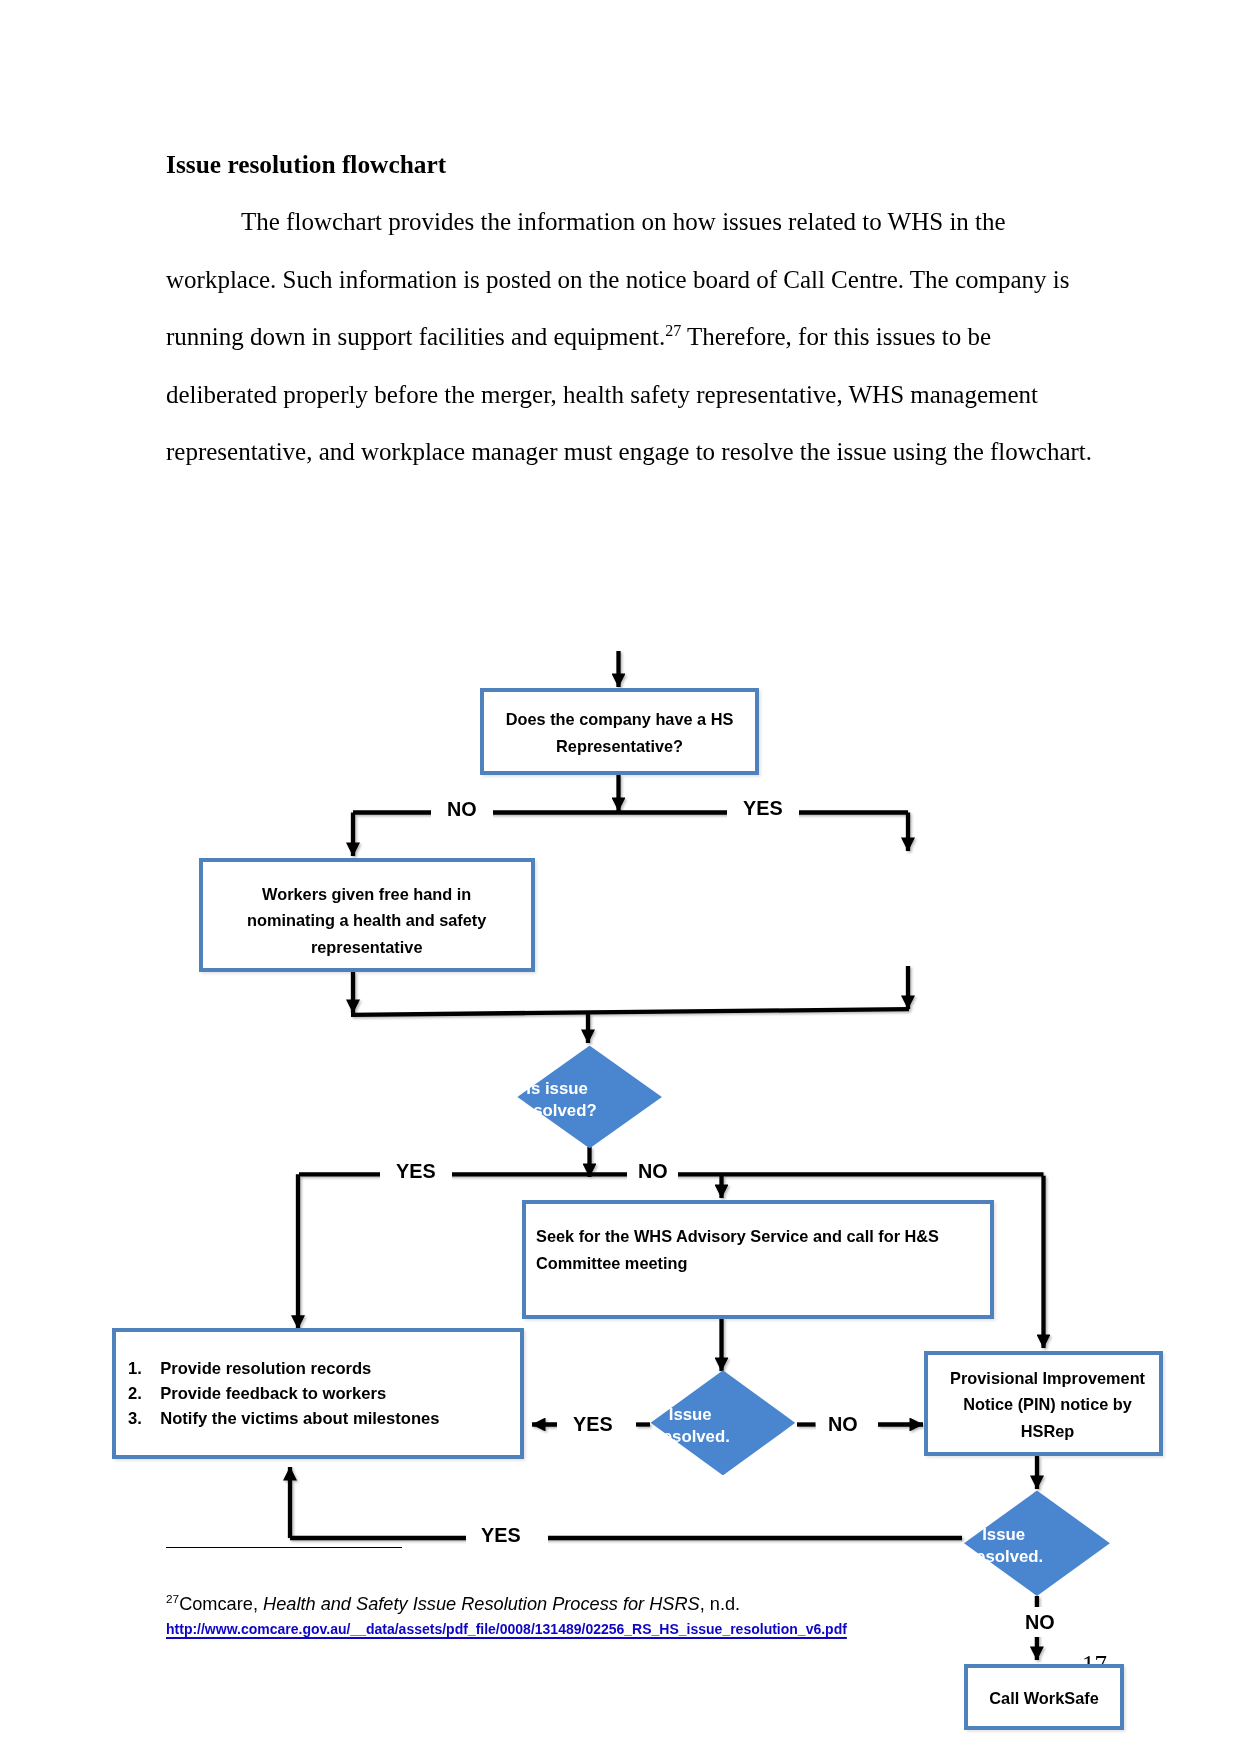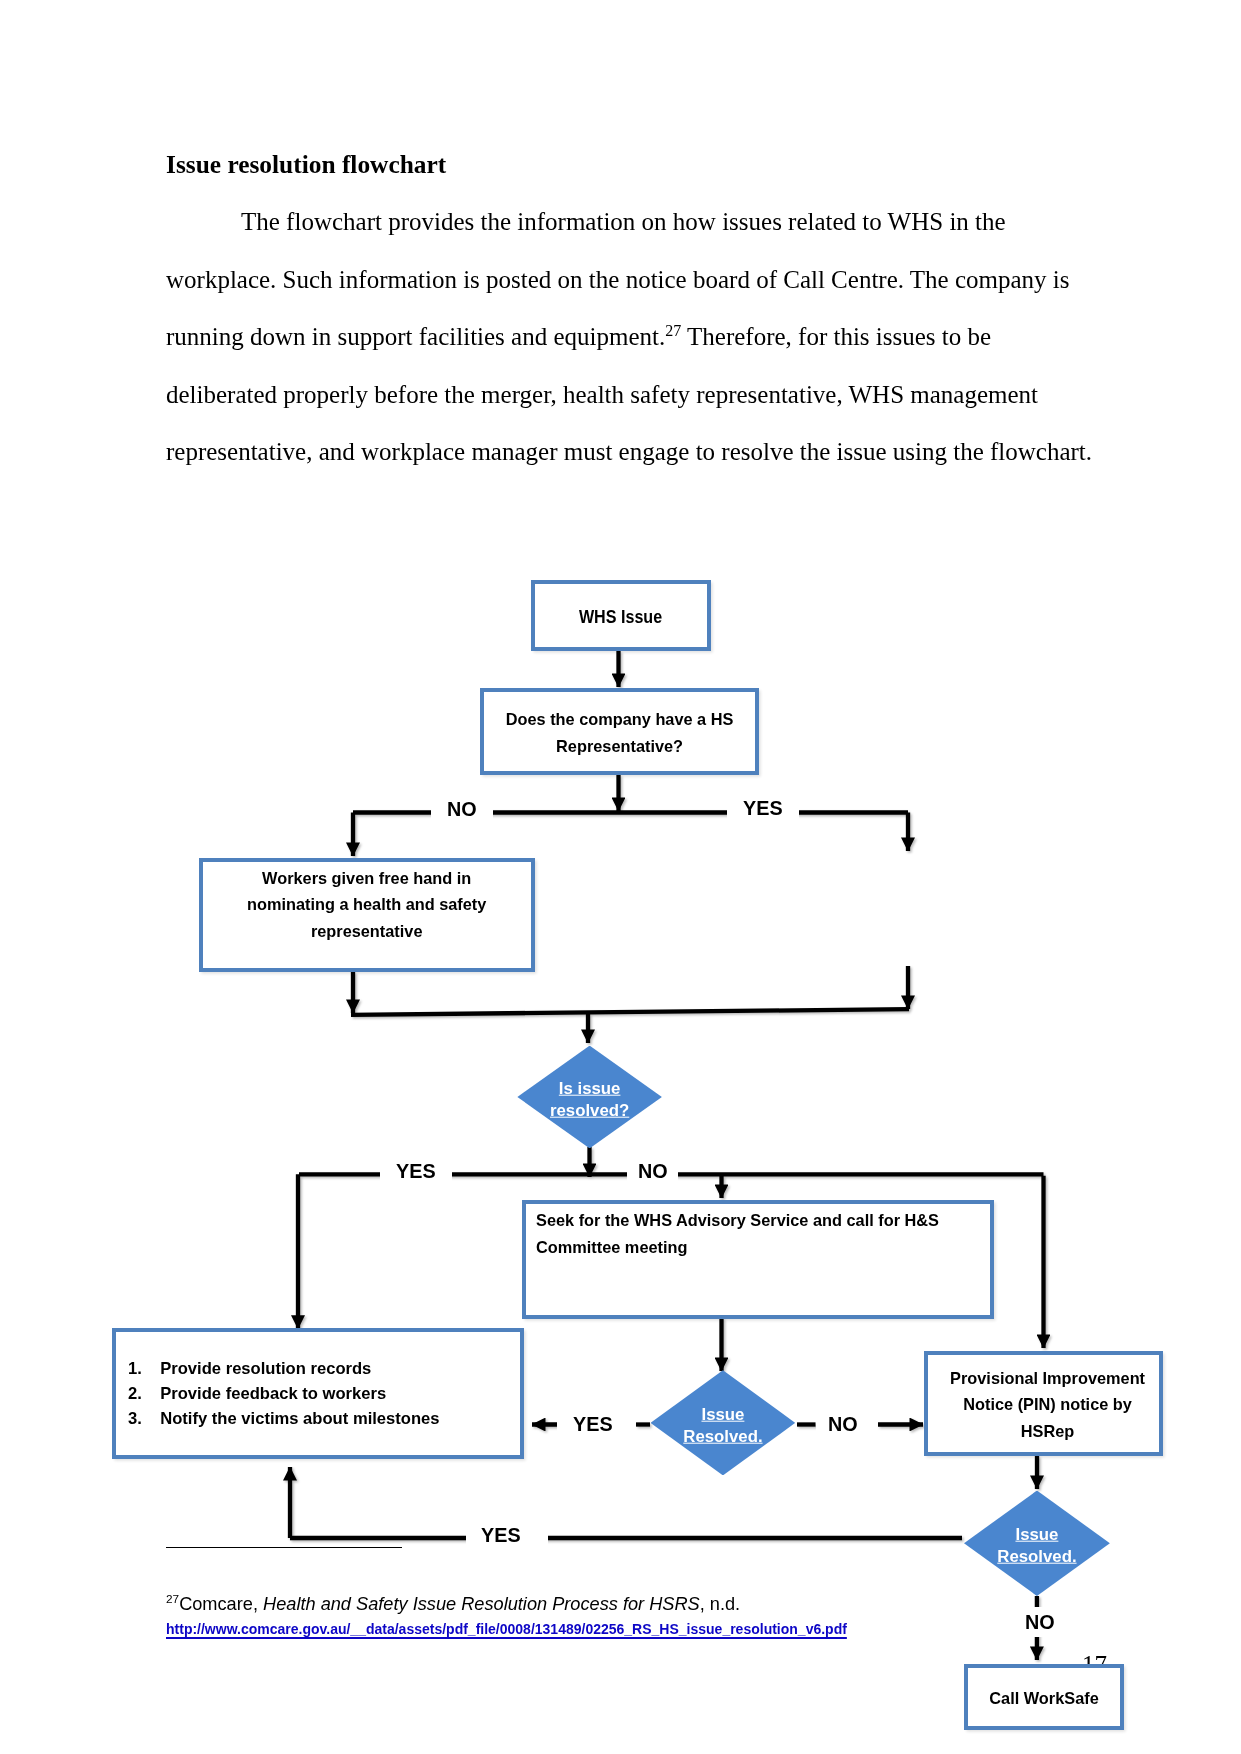--- a/index.html
+++ b/index.html
@@ -37,31 +37,31 @@
   
   .chart{position:absolute;left:0;top:0;width:1241px;height:1754px;}
   .fsvg{position:absolute;left:0;top:0;width:1241px;height:1754px;overflow:visible;}
 
   .node{position:absolute;box-sizing:border-box;background:#ffffff;
     border:4.5px solid #4f81bd;
     box-shadow:2.2px 2.2px 3px rgba(0,0,0,0.13);
     font-family:"Liberation Sans", sans-serif;font-weight:bold;font-size:17px;color:#000;
     display:flex;align-items:center;justify-content:center;text-align:center;}
   .node > .nt{display:block;line-height:26.3px;transform:scaleX(0.96) translateY(1.5px);}
-  .node.top{align-items:flex-start;padding-top:2px;}
+  .node.top{align-items:flex-start;padding-top:18px;}
   .node.lefttext{justify-content:flex-start;text-align:left;padding-left:10.6px;}
   .node.lefttext > .nt{transform-origin:left center;}
 
   .node.bigtext{font-size:18px;}
   .node.bigtext > .nt{transform:scaleX(0.895) translateY(1.6px);}
 
   .diamond{position:absolute;
     font-family:"Liberation Sans", sans-serif;font-weight:bold;font-size:16.8px;
     color:#ffffff;line-height:21.9px;text-align:center;
-    display:flex;align-items:center;justify-content:center;text-decoration:underline;}
+    display:flex;align-items:center;}
   .diamond .dshape{position:absolute;left:0;top:0;width:100%;height:100%;
     background:#4a86cf;clip-path:polygon(50% 0,100% 50%,50% 100%,0 50%);}
   .diamond .dtext{position:relative;z-index:2;display:block;transform:translateY(2.7px);}
 
   .lbl{position:absolute;font-family:"Liberation Sans", sans-serif;font-weight:bold;
     font-size:19.8px;color:#000;white-space:nowrap;line-height:20px;z-index:5;
     background:#ffffff;padding:5px 16px;}
   .lbl > span{display:inline-block;transform:scaleX(0.9999);}
 
   .olist{font-family:"Liberation Sans", sans-serif;font-weight:bold;font-size:17px;
@@ -112,23 +112,20 @@
         <path d="M 551 1424.5 L 516 1424.5" marker-end="url(#ah)"></path>
         <path d="M 781 1424.5 L 799.5 1424.5"></path>
         <path d="M 862 1424.5 L 907 1424.5" marker-end="url(#ah)"></path>
         <path d="M 1021 1456 L 1021 1489" marker-end="url(#ah)"></path>
         <path d="M 274 1538 L 946 1538"></path>
         <path d="M 274 1538 L 274 1467" marker-end="url(#ah)"></path>
         <path d="M 1020.9 1596 L 1020.9 1660" marker-end="url(#ah)"></path>
       </g>
     </svg>
 
-    <div class="node bigtext" style="left:515px;top:580px;width:180px;height:71px;">
-      <span class="nt">WHS Issue</span>
-    </div>
 
     <div class="node" style="left:464px;top:688px;width:279px;height:87px;">
       <span class="nt">Does the company have a HS<br>Representative?</span>
     </div>
 
     <div class="node top" style="left:183px;top:858px;width:336px;height:114px;">
       <span class="nt">Workers given free hand in<br>nominating a health and safety<br>representative</span>
     </div>
 
 

